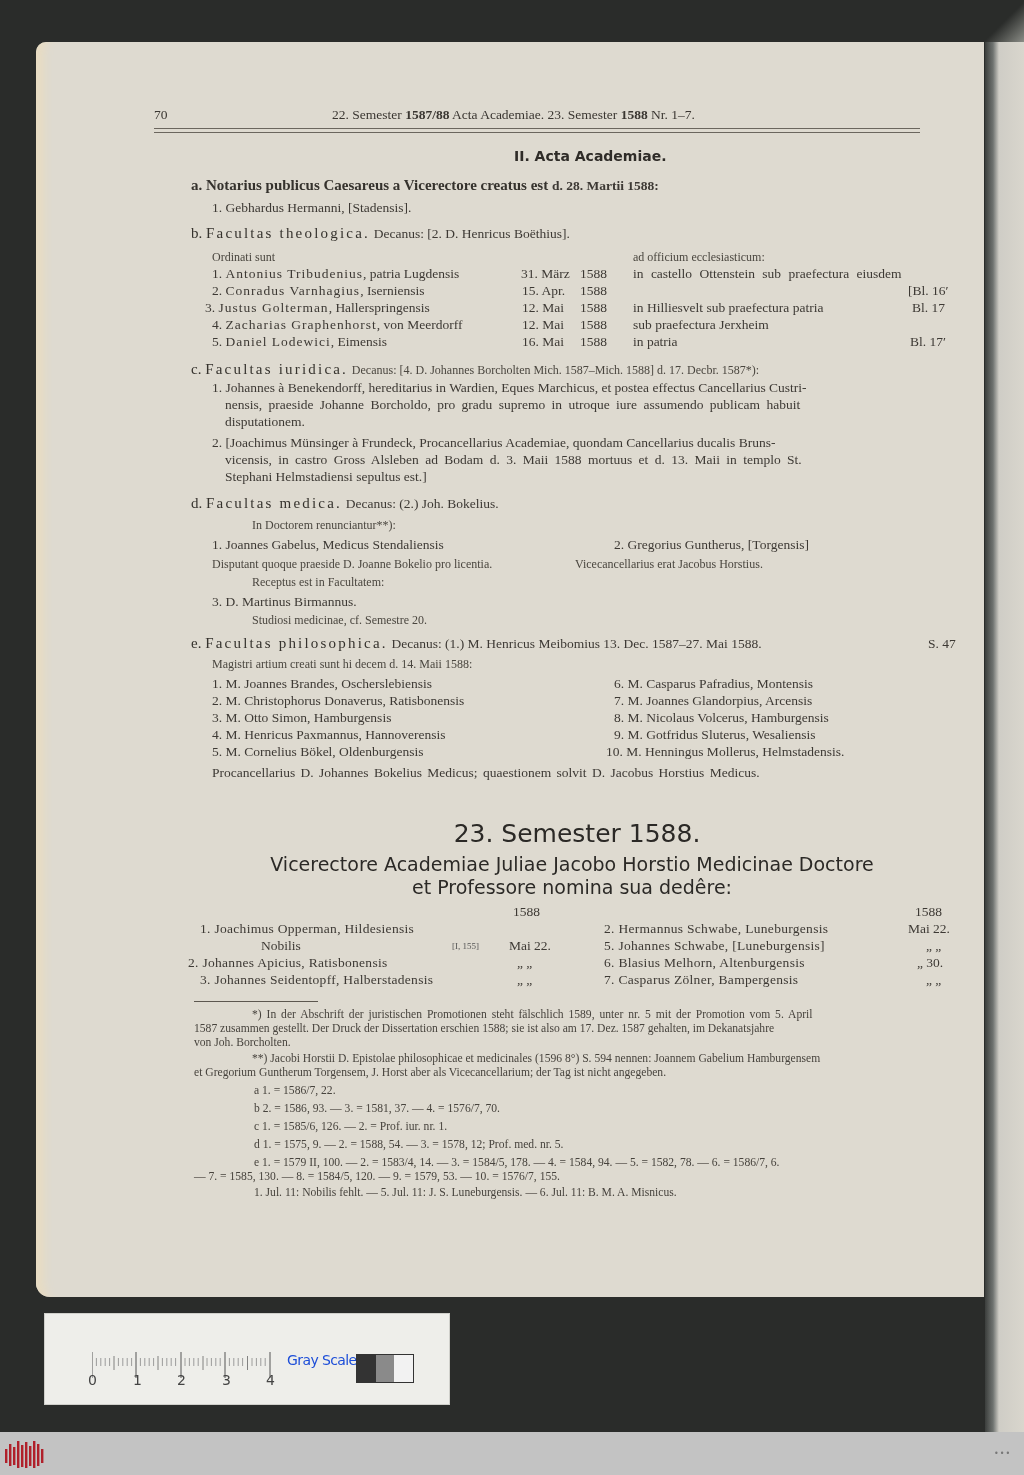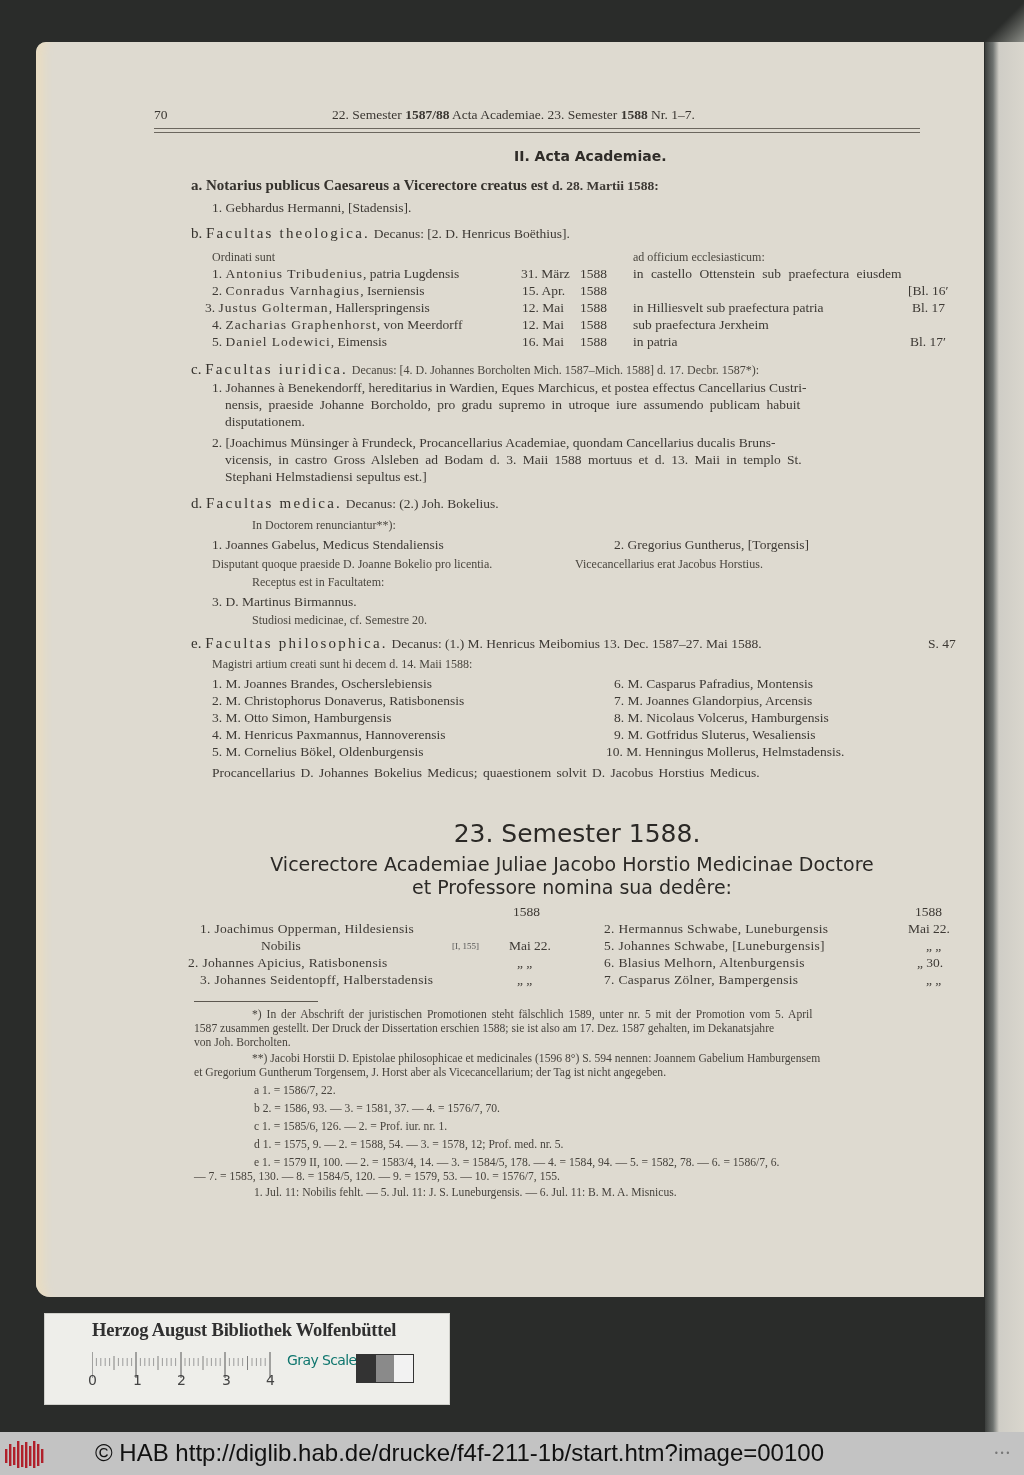--- a/index.html
+++ b/index.html
@@ -37,21 +37,21 @@
   .sub-title { font-family: "DejaVu Sans", sans-serif; font-size: 19px; color: #2b2926; text-align: center; }
   .foot-rule { position: absolute; left: 194px; top: 1001px; width: 124px; height: 1px; background: #5c574f; }
   .fn { font-size: 11.6px; color: #47433d; }
 
   
   .hab-card { position: absolute; left: 45px; top: 1314px; width: 404px; height: 90px; background: #eeeeea;
     box-shadow: 0 0 0 1px #cfcfca; }
   .hab-title { position: absolute; left: 47px; top: 6px; font-family: "Liberation Serif", serif; font-weight: bold; font-size: 18.5px; color: #303030; letter-spacing: -0.2px; }
   .ruler { position: absolute; left: 47px; top: 38px; width: 179px; height: 26px; }
   .ruler-labels { position: absolute; left: 42px; top: 58px; width: 200px; font-family: "DejaVu Sans", sans-serif; font-size: 14px; color: #444; }
-  .gray-label { position: absolute; left: 242px; top: 38px; font-family: "DejaVu Sans", sans-serif; font-size: 14px; color: #0f766e; letter-spacing: -0.6px; }
+  .gray-label { position: absolute; left: 242px; top: 38px; font-family: "DejaVu Sans", sans-serif; font-size: 14px; color: #1d4ed8; letter-spacing: -0.6px; }
   .gray-swatches { position: absolute; left: 311px; top: 40px; width: 56px; height: 27px; border: 1px solid #333; display: flex; }
   .gray-swatches span { flex: 1; height: 100%; }
 
   
   .footer-bar { position: absolute; left: 0; top: 1432px; width: 1024px; height: 43px; background: #c3c3c3; }
   .logo { position: absolute; left: 4px; top: 7px; width: 42px; height: 30px; }
   .footer-text { position: absolute; left: 95px; top: 7px; font-family: "Liberation Sans", sans-serif; font-size: 24px; color: #111; }
   .footer-dots { position: absolute; left: 994px; top: 17px; font-family: "DejaVu Sans", sans-serif; font-size: 8px; color: #777; letter-spacing: 1px; }
 </style>
 </head>
@@ -210,21 +210,20 @@
 
 <div class="abs fn" style="left:254px; top:1084px;">a 1. = 1586/7, 22.</div>
 <div class="abs fn" style="left:254px; top:1102px;">b 2. = 1586, 93. — 3. = 1581, 37. — 4. = 1576/7, 70.</div>
 <div class="abs fn" style="left:254px; top:1120px;">c 1. = 1585/6, 126. — 2. = Prof. iur. nr. 1.</div>
 <div class="abs fn" style="left:254px; top:1138px;">d 1. = 1575, 9. — 2. = 1588, 54. — 3. = 1578, 12; Prof. med. nr. 5.</div>
 <div class="abs fn" style="left:254px; top:1156px;">e 1. = 1579 II, 100. — 2. = 1583/4, 14. — 3. = 1584/5, 178. — 4. = 1584, 94. — 5. = 1582, 78. — 6. = 1586/7, 6.</div>
 <div class="abs fn" style="left:194px; top:1170px;">— 7. = 1585, 130. — 8. = 1584/5, 120. — 9. = 1579, 53. — 10. = 1576/7, 155.</div>
 <div class="abs fn" style="left:254px; top:1186px;">1. Jul. 11: Nobilis fehlt. — 5. Jul. 11: J. S. Luneburgensis. — 6. Jul. 11: B. M. A. Misnicus.</div>
 
 <div class="hab-card">
-  <div class="hab-title">Herzog August Bibliothek Wolfenbüttel</div>
   <svg class="ruler" viewBox="0 0 179 26">
     <line x1="0" y1="0" x2="0" y2="26" stroke="#555" stroke-width="1"></line>
     <line x1="44" y1="0" x2="44" y2="26" stroke="#555" stroke-width="1"></line>
     <line x1="89" y1="0" x2="89" y2="26" stroke="#555" stroke-width="1"></line>
     <line x1="133" y1="0" x2="133" y2="26" stroke="#555" stroke-width="1"></line>
     <line x1="178" y1="0" x2="178" y2="26" stroke="#555" stroke-width="1"></line>
     <g stroke="#888" stroke-width="0.8">
       <line x1="4.4" y1="6" x2="4.4" y2="14"></line>
         <line x1="8.8" y1="6" x2="8.8" y2="14"></line>
         <line x1="13.2" y1="6" x2="13.2" y2="14"></line>
@@ -286,15 +285,14 @@
       <rect x="9" y="8" width="2.4" height="18"></rect>
       <rect x="13" y="2" width="2.4" height="27"></rect>
       <rect x="17" y="6" width="2.4" height="22"></rect>
       <rect x="21" y="3" width="2.4" height="26"></rect>
       <rect x="25" y="7" width="2.4" height="20"></rect>
       <rect x="29" y="2" width="2.4" height="27"></rect>
       <rect x="33" y="5" width="2.4" height="22"></rect>
       <rect x="37" y="10" width="2.4" height="14"></rect>
     </g>
   </svg>
-  <div class="footer-text">© HAB http://diglib.hab.de/drucke/f4f-211-1b/start.htm?image=00100</div>
   <div class="footer-dots">•••</div>
 </div>
 
 </body></html>

